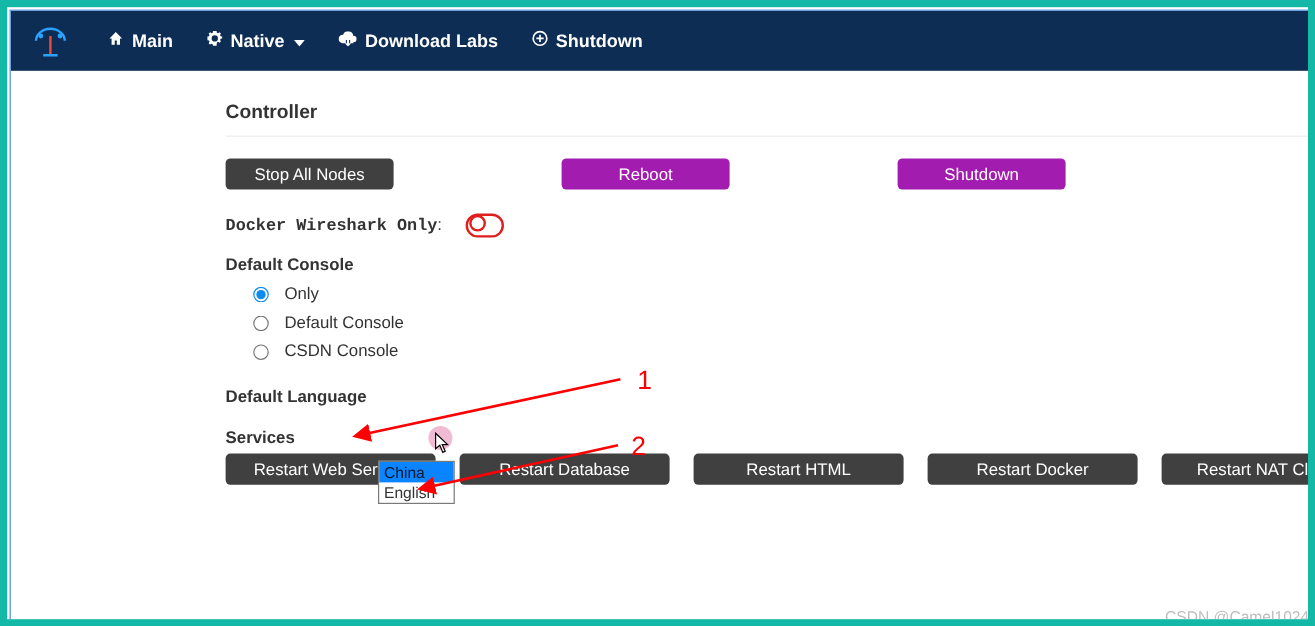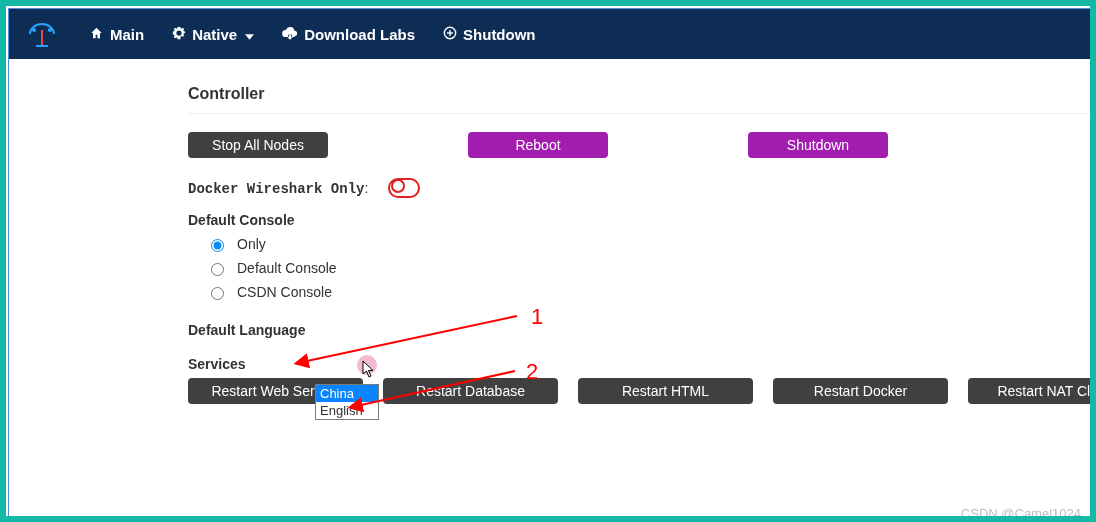--- a/index.html
+++ b/index.html
@@ -35,30 +35,30 @@
   .radio-line input{accent-color:#0d8bf2;}
 
   .subhead{font-weight:700;margin:14px 0 6px 0;}
 
   .services{display:flex;gap:20px;margin-top:6px;flex-wrap:nowrap;}
   .services .btn{min-width:160px;padding:0 18px;}
 
   
   .dropdown{position:absolute;border:1px solid #7a7a7a;background:#fff;font-size:13px;width:62px;box-shadow:0 0 0 rgba(0,0,0,0);z-index:20;}
   .dropdown .opt{padding:1px 4px;cursor:pointer;}
-  .dropdown .opt.selected{background:#0a84ff;color:#ffffff;}
+  .dropdown .opt.selected{background:#0a84ff;color:#0f172a;}
 
   
   .annot{position:absolute;pointer-events:none;z-index:30;}
   .annot-num{color:#ff0000;font-size:22px;font-family:Arial;}
   .cursor{position:absolute;z-index:40;pointer-events:none;}
   .cursor .ring{width:20px;height:20px;border-radius:50%;background:rgba(230,120,170,0.5);display:block;}
   .cursor .ptr{position:absolute;left:5px;top:5px;font-size:14px;color:#000;}
 
-  .watermark{position:absolute;right:16px;bottom:2px;color:#bdbdbd;font-size:13px;}
+  .watermark{position:absolute;right:6px;bottom:2px;color:#bdbdbd;font-size:13px;}
 </style>
 </head>
 <body>
 <div class="outer">
     <div class="inner">
 
 <div class="navbar">
   <div class="brand">
     <svg width="40" height="36" viewBox="0 0 40 36">
       <path d="M8 18 a12 10 0 1 1 24 0" fill="none" stroke="#29a3ff" stroke-width="2"></path>

